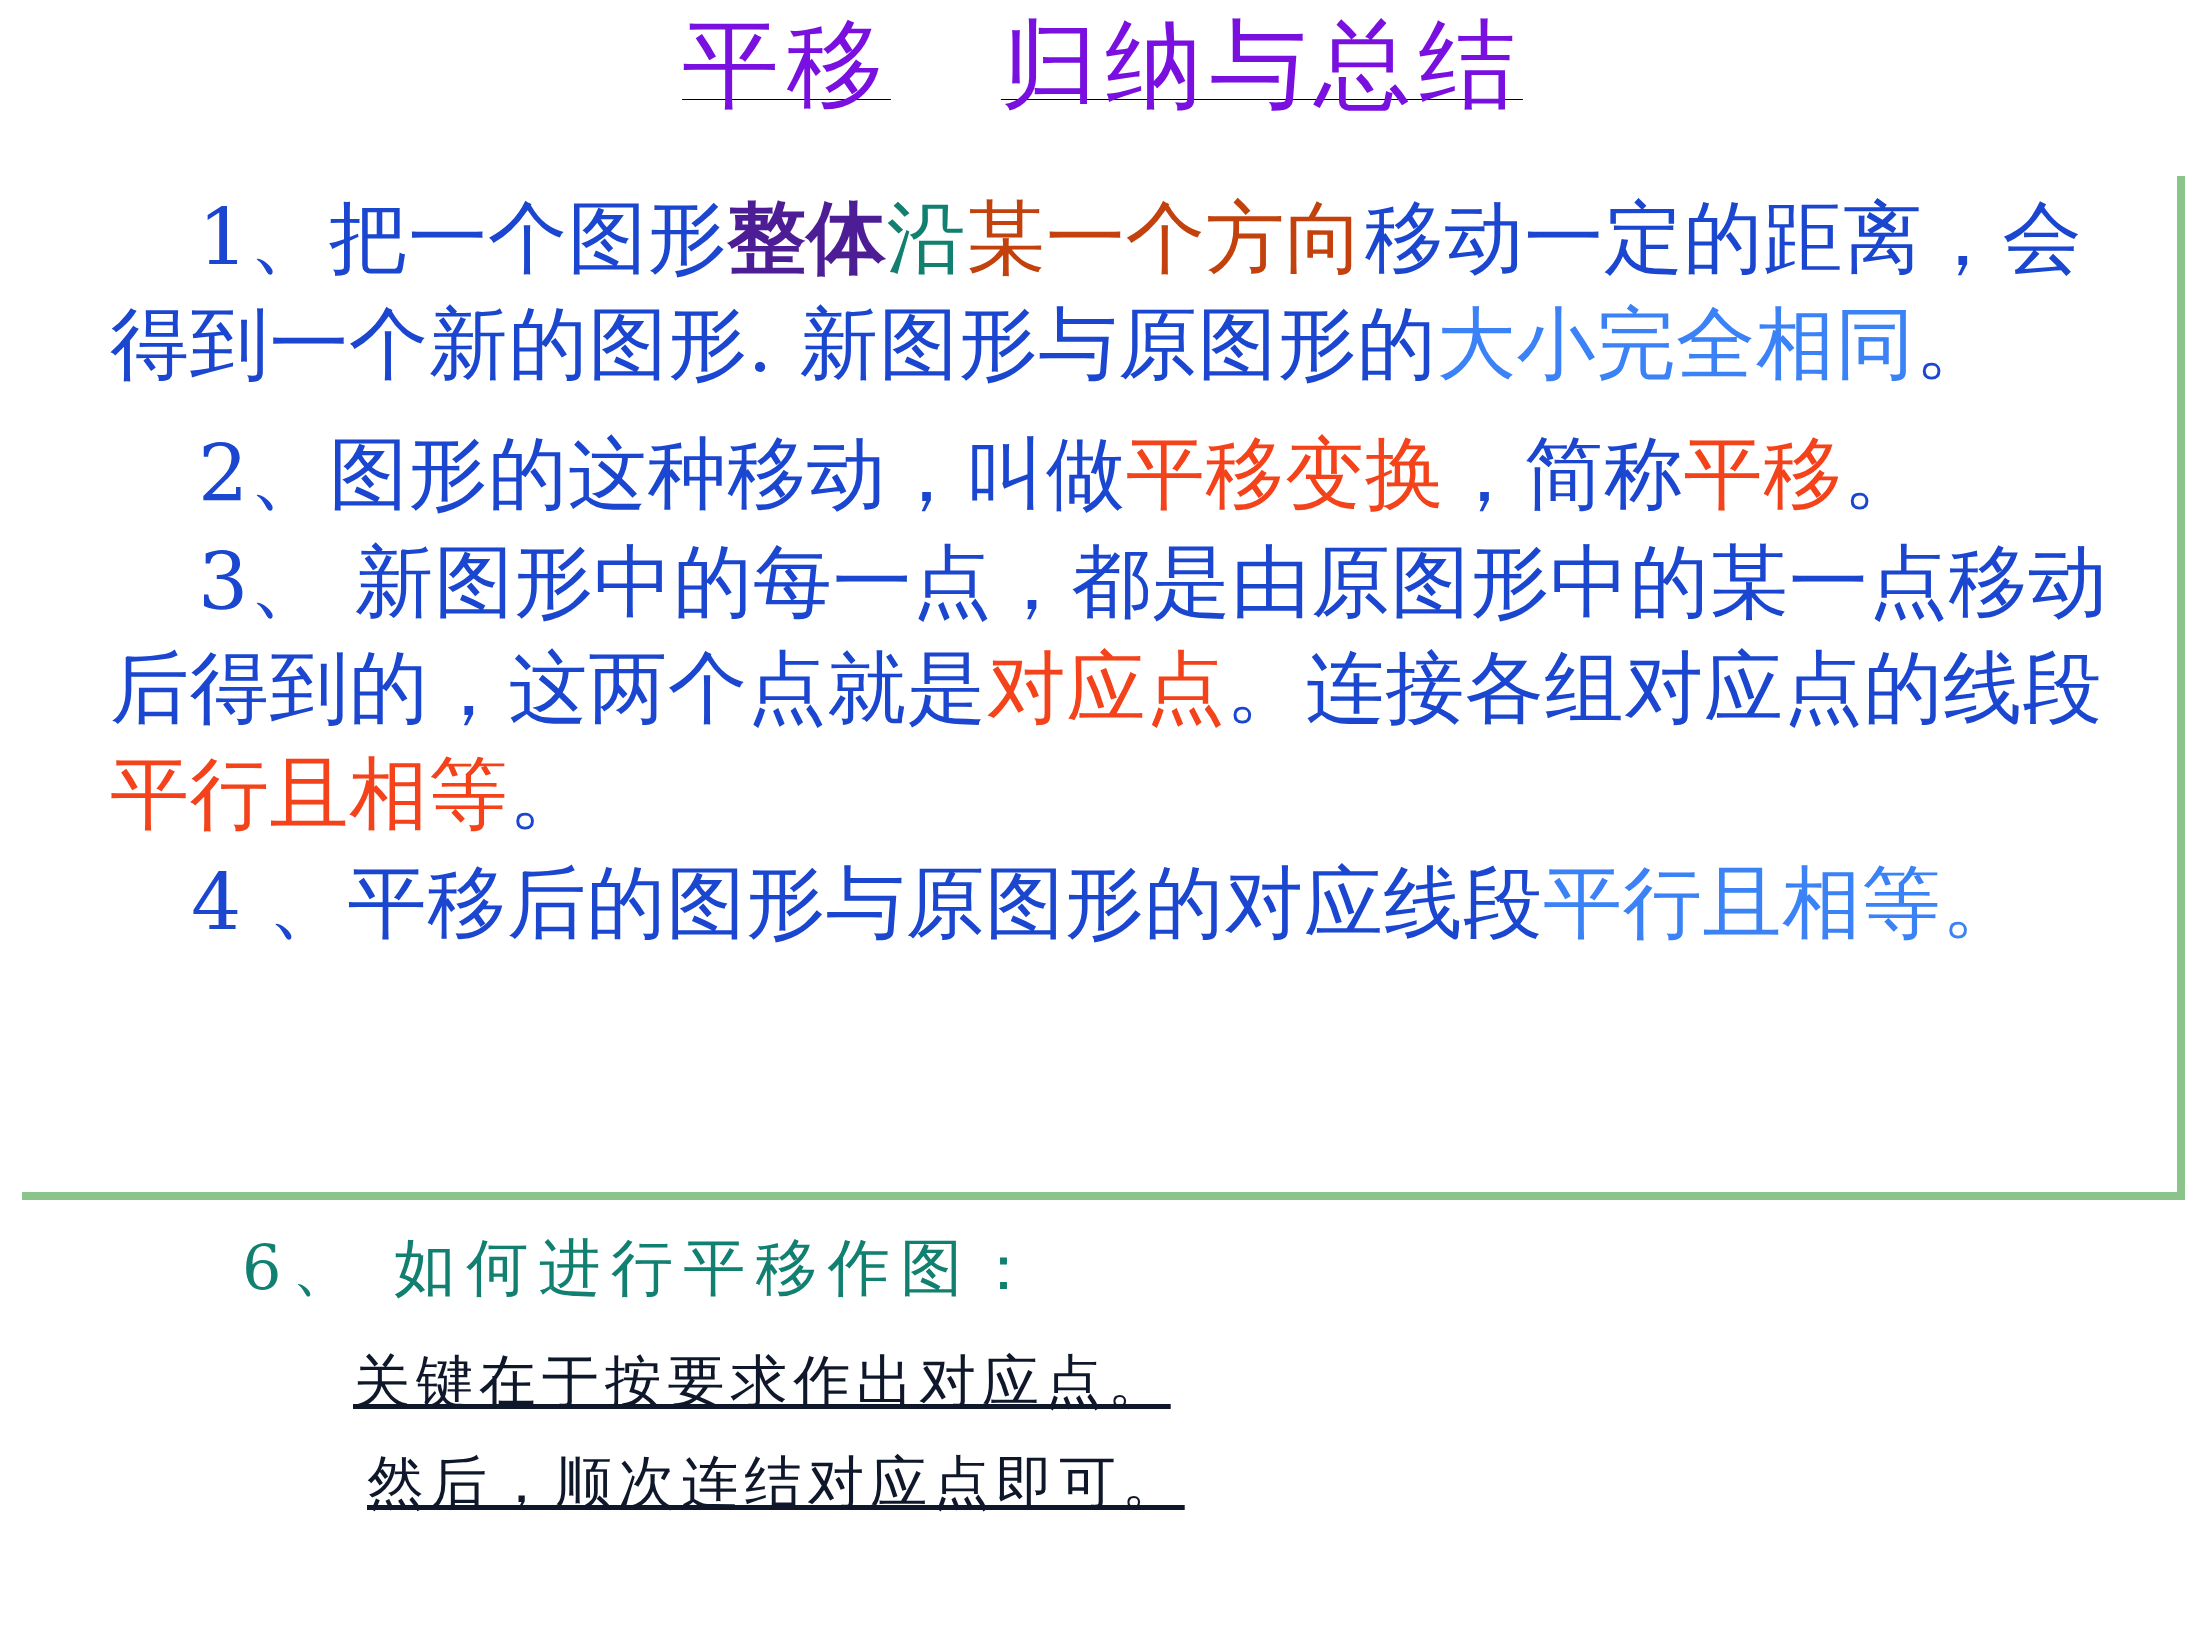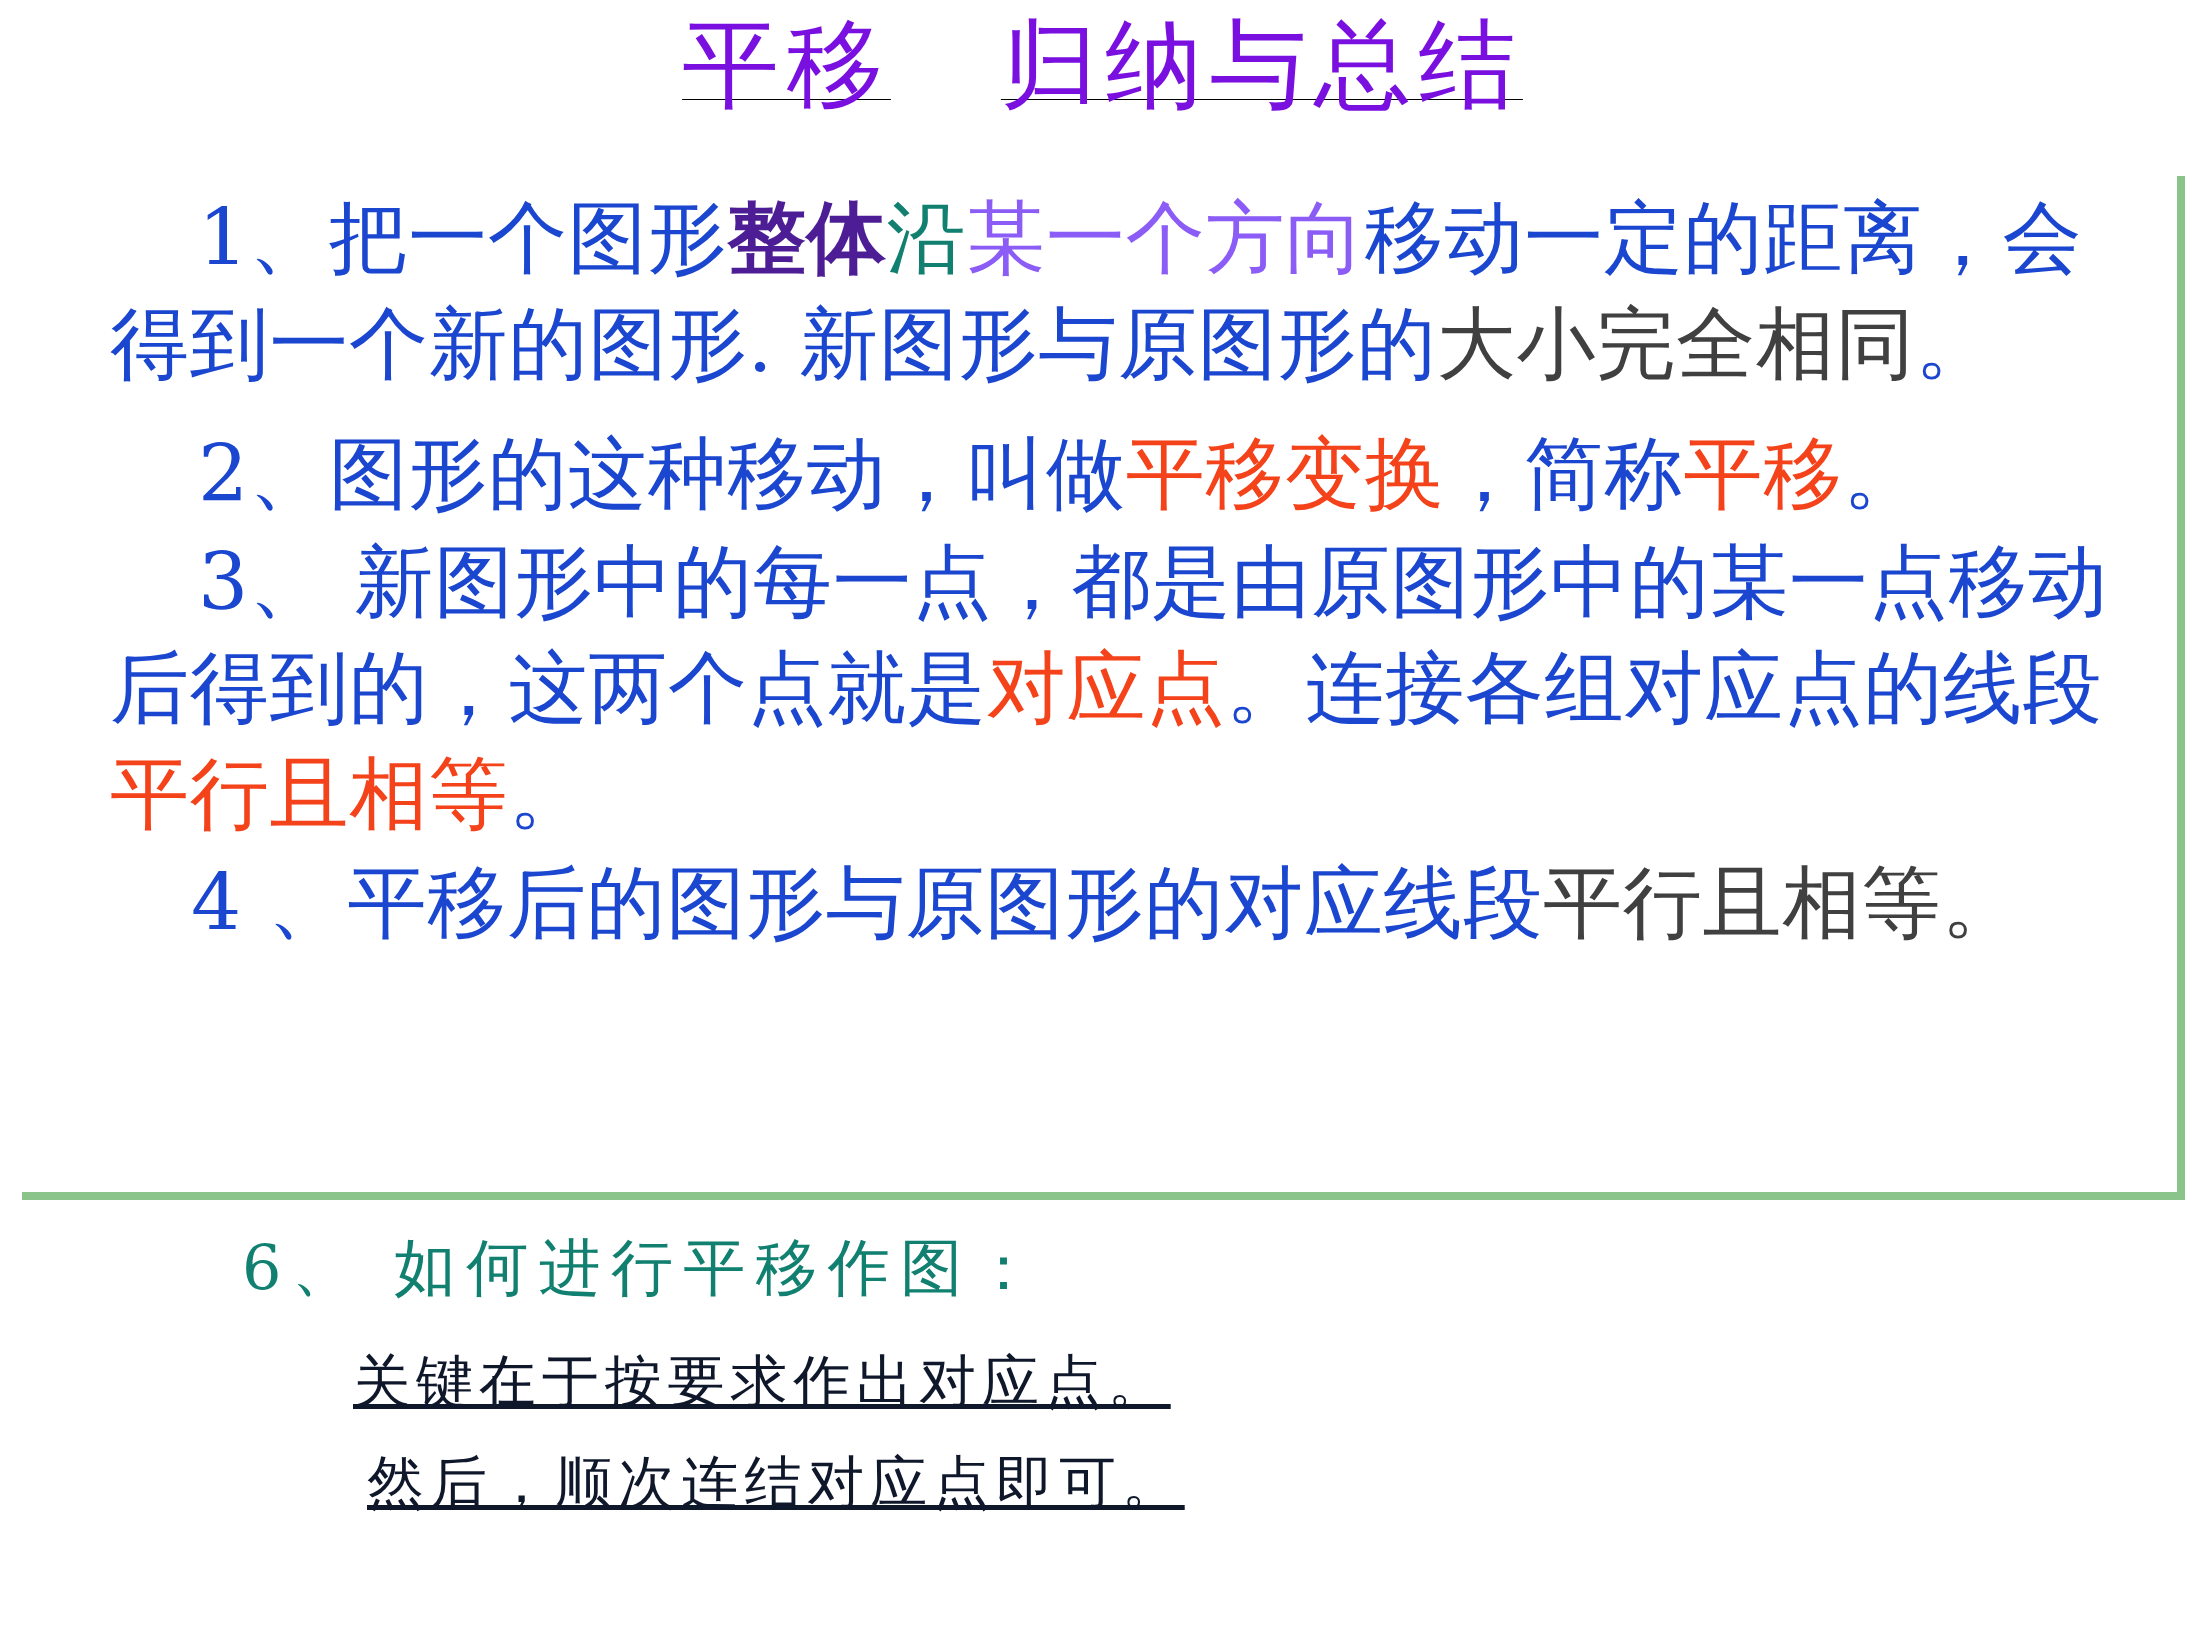--- a/index.html
+++ b/index.html
@@ -78,22 +78,22 @@
   }
   .para.p1 { width: 2051px; }
   .para.p2 { text-indent: 88px; margin-top: 24px; }
   .para.p3 { width: 2058px; }
   .para.p4 { text-indent: 81px; }
   .para.p5 { text-indent: 81px; }
 
   .blue      { color: #1a46d0; }
   .navy-b    { color: #4c1d95; font-weight: bold; }
   .teal      { color: #128070; }
-  .crimson   { color: #8b5cf6; }
-  .red       { color: #404040; }
+  .crimson   { color: #c2410c; }
+  .red       { color: #3b82f6; }
   .orange-r  { color: #f4431a; }
 
   
   .lower {
     position: absolute;
     left: 110px;
     top: 1229px;
     width: 2058px;
   }
   .q6 {

